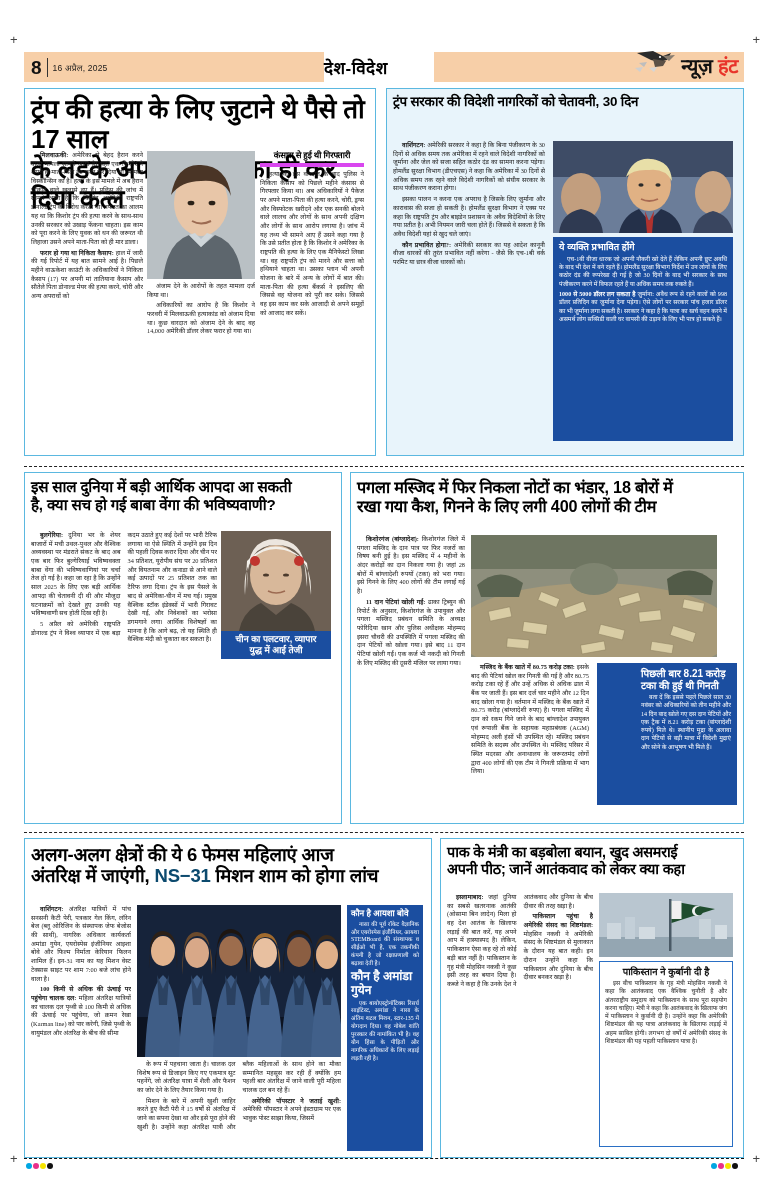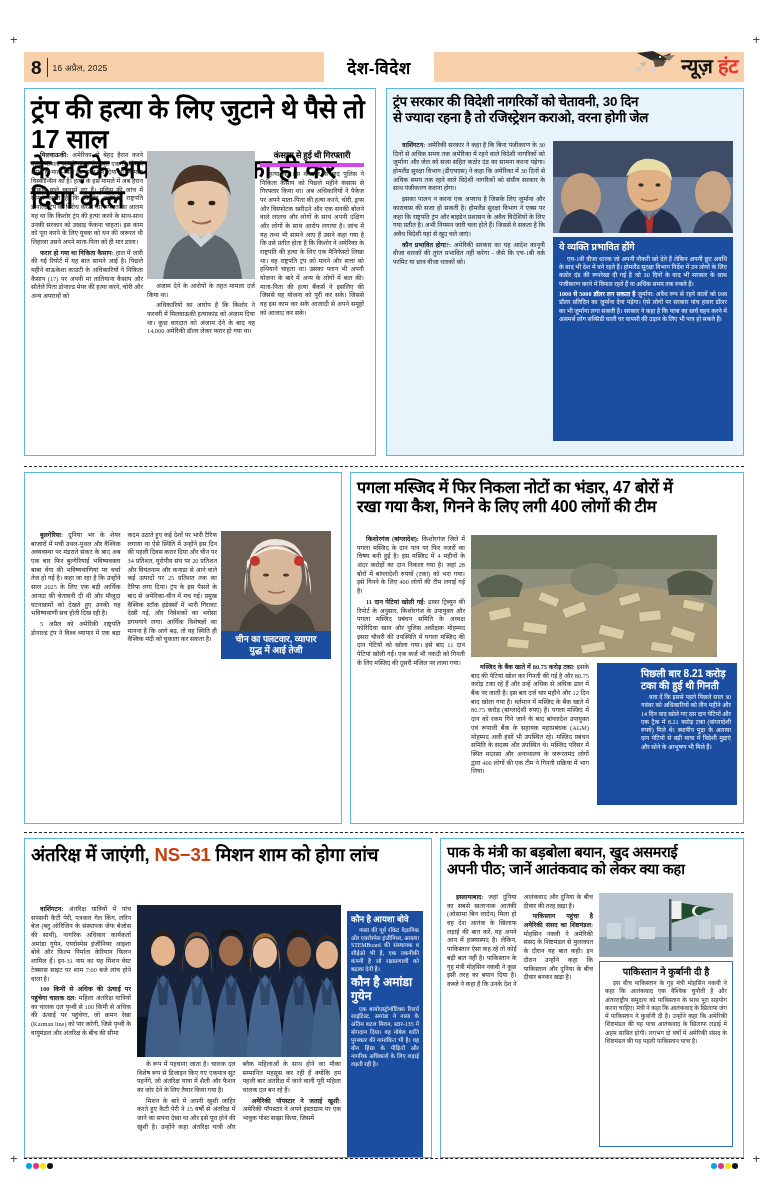--- a/index.html
+++ b/index.html
@@ -20,38 +20,38 @@
   .cmark.br { right: 8px;  bottom: 22px; }
 
   
   .masthead { position: absolute; left: 24px; top: 52px; width: 720px; height: 30px;
               display: flex; align-items: stretch; }
   .mh-left { background: #f7cfa8; display: flex; align-items: center;
              flex: 0 0 300px; padding-left: 4px; }
   .mh-pageno { font-weight: bold; font-size: 19px; color: #111; padding: 0 5px 0 3px;
                border-right: 1.5px solid #333; line-height: 1; }
   .mh-date { font-size: 8.5px; color: #1a1a1a; padding-left: 5px; letter-spacing: .2px; }
-  .mh-mid { flex: 0 0 110px; display: flex; align-items: center; justify-content: center;
+  .mh-mid { flex: 0 0 110px; display: flex; align-items: center; justify-content: flex-start;
             background: #fff; }
   .mh-section { font-size: 17px; font-weight: bold; color: #000; letter-spacing: .5px; }
   .mh-right { flex: 1 1 auto; background: #f7cfa8; position: relative;
               display: flex; align-items: center; justify-content: flex-end; padding-right: 6px; }
   .logo-wrap { display: flex; align-items: center; gap: 2px; position: relative; top: -2px; }
   .logo-bird { width: 46px; height: 26px; position: relative; top: -3px; }
   .logo-text { font-size: 20px; font-weight: bold; color: #111; letter-spacing: -.3px; }
   .logo-text .hl { color: #e8342a; }
 
   
   .box { position: absolute; border: 1.2px solid #5bb8e0; background: #fff; }
   .hl1 { font-weight: bold; color: #000; line-height: 1.16; letter-spacing: -.2px; }
   .body-col { font-size: 6.3px; line-height: 1.38; color: #1d1d1d;
               text-align: justify; font-family: "Liberation Serif", serif; }
   .body-col b, .lead { font-weight: bold; }
   .body-col p { margin-bottom: 2px; text-indent: 9px; }
-  .redline { color: #c2410c; }
+  .redline { color: #0c4a6e; }
 
   
   .bluebox { background: #1b4ea0; color: #fff; padding: 5px 6px 6px; }
   .bluebox h4 { font-size: 9.5px; margin-bottom: 2px; line-height: 1.15; }
   .bluebox p { font-size: 6.1px; line-height: 1.36; text-align: justify;
                text-indent: 8px; margin-bottom: 2px; font-family: "Liberation Serif", serif; }
   .bluebox p.nind { text-indent: 0; }
   .bluebox .sub { font-weight: bold; }
 
   .capbar { background: #1b4ea0; color: #fff; font-weight: bold; font-size: 9px;
@@ -144,21 +144,20 @@
       <div class="body-col" style="height:165px; overflow:hidden; padding-top:3px;">
         <p>अंजाम देने के आरोपों के तहत मामला दर्ज किया था।</p>
         <p>अधिकारियों का आरोप है कि किशोर ने फरवरी में मिलवाऊकी हत्याकांड को अंजाम दिया था। कुछ वारदात को अंजाम देने के बाद वह 14,000 अमेरिकी डॉलर लेकर फरार हो गया था।</p>
       </div>
     </div>
   </div>
 
   <div class="box" style="left:386px; top:88px; width:358px; height:368px; padding:5px 6px; background:#e8f4fb;">
     <div class="hl1" style="font-size:13.4px;">
       <div>ट्रंप सरकार की विदेशी नागरिकों को चेतावनी, 30 दिन</div>
-      <div>से ज्यादा रहना है तो रजिस्ट्रेशन कराओ, वरना होगी जेल</div>
     </div>
 
     <div style="position:absolute; left:6px; top:52px; width:152px;">
       <div class="body-col" style="height:300px; overflow:hidden;">
         <p><b>वाशिंगटन:</b> <span>अमेरिकी सरकार ने कहा है कि बिना पंजीकरण के 30 दिनों से अधिक समय तक अमेरिका में रहने वाले विदेशी नागरिकों को जुर्माना और जेल को सजा सहित कठोर दंड का सामना करना पड़ेगा। होमलैंड सुरक्षा विभाग (डीएचएस) ने कहा कि अमेरिका में 30 दिनों से अधिक समय तक रहने वाले विदेशी नागरिकों को संघीय सरकार के साथ पंजीकरण कराना होगा।</span></p>
         <p>इसका पालन न करना एक अपराध है जिसके लिए जुर्माना और कारावास की सजा हो सकती है। होमलैंड सुरक्षा विभाग ने एक्स पर कहा कि राष्ट्रपति ट्रंप और बाइडेन प्रशासन के अवैध विदेशियों के लिए गया प्रतीत है। अभी नियमन जारी चला होते हैं। जिससे वे सकता है कि अवैध विदेशी यहां से खुद चले जाएं।</p>
         <p><b>कौन प्रभावित होगा?:</b> <span>अमेरिकी सरकार का यह आदेश कानूनी वीजा धारकों की तुरंत प्रभावित नहीं करेगा - जैसे कि एच-1बी वर्क परमिट या छात्र वीजा धारकों को।</span></p>
       </div>
     </div>
 
@@ -185,20 +184,22 @@
         <p>एच-1बी वीजा धारक जो अपनी नौकरी खो देते हैं लेकिन अपनी छूट अवधि के बाद भी देश में बने रहते हैं। होमलैंड सुरक्षा विभाग निर्देश में उन लोगों के लिए कठोर दंड की रूपरेखा दी गई है जो 30 दिनों के बाद भी सरकार के साथ पंजीकरण करने में विफल रहते हैं या अधिक समय तक रुकते हैं।</p>
         <p class="nind"><span class="sub">1000 से 5000 डॉलर लग सकता है</span> <span>जुर्माना: अवैध रूप से रहने वालों को 998 डॉलर प्रतिदिन का जुर्माना देना पड़ेगा। ऐसे लोगों पर सरकार पांच हजार डॉलर का भी जुर्माना लगा सकती है। सरकार ने कहा है कि यात्रा का खर्च वहन करने में असमर्थ लोग सब्सिडी वाली घर वापसी की उड़ान के लिए भी पात्र हो सकते हैं।</span></p>
       </div>
     </div>
   </div>
 
   <div class="sec-divider" style="top:466px;"></div>
 
   <div class="box" style="left:24px; top:472px; width:318px; height:352px; padding:5px 6px;">
     <div class="hl1" style="font-size:15.2px;">
+      <div>इस साल दुनिया में बड़ी आर्थिक आपदा आ सकती</div>
+      <div>है, क्या सच हो गई बाबा वेंगा की भविष्यवाणी?</div>
     </div>
 
     <div style="position:absolute; left:6px; top:58px; width:186px;">
       <div class="body-col" style="height:288px; overflow:hidden; column-count:2; column-gap:7px;">
         <p><b>बुलगेरिया:</b> <span>दुनिया भर के शेयर बाजारों में मची उथल-पुथल और वैश्विक अव्यवस्था पर मंडराते संकट के बाद अब एक बार फिर बुल्गेरियाई भविष्यवक्ता बाबा वेंगा की भविष्यवाणियां पर चर्चा तेज हो गई है। कहा जा रहा है कि उन्होंने साल 2025 के लिए एक बड़ी आर्थिक आपदा की चेतावनी दी थी और मौजूदा घटनाक्रमों को देखते हुए उनकी यह भविष्यवाणी सच होती दिख रही है।</span></p>
         <p>5 अप्रैल को अमेरिकी राष्ट्रपति डोनाल्ड ट्रंप ने विश्व व्यापार में एक बड़ा कदम उठाते हुए कई देशों पर भारी टैरिफ लगाया था ऐसे स्थिति में उन्होंने इस दिन की पहली दिवस करार दिया और चीन पर 34 प्रतिशत, यूरोपीय संघ पर 20 प्रतिशत और वियतनाम और कनाडा से आने वाले कई उत्पादों पर 25 प्रतिशत तक का टैरिफ लगा दिया। ट्रंप के इस पैसले के बाद से अमेरिका-चीन में मच गई। प्रमुख वैश्विक स्टॉक इंडेक्सों में भारी गिरावट देखी गई, और निवेशकों का भरोसा डगमगाने लगा। आर्थिक विशेषज्ञों का मानना है कि आगे बढ़, तो यह स्थिति ही वैश्विक मंदी को चुकाता कर सकता है।</p>
       </div>
     </div>
 
     <div style="position:absolute; left:196px; top:58px; width:102px;">
@@ -216,21 +217,21 @@
           <circle cx="78" cy="30" r="5" fill="#c0352e"></circle>
         </svg>
       </div>
       <div class="capbar" style="width:110px; white-space:pre-line;"><span>चीन का पलटवार, व्यापार
 युद्ध में आई तेजी</span></div>
     </div>
   </div>
 
   <div class="box" style="left:350px; top:472px; width:394px; height:352px; padding:5px 6px;">
     <div class="hl1" style="font-size:16.2px;">
-      <div>पगला मस्जिद में फिर निकला नोटों का भंडार, 47 बोरों में</div>
+      <div>पगला मस्जिद में फिर निकला नोटों का भंडार, 18 बोरों में</div>
       <div>रखा गया कैश, गिनने के लिए लगी 400 लोगों की टीम</div>
     </div>
 
     <div style="position:absolute; left:6px; top:62px; width:108px;">
       <div class="body-col" style="height:282px; overflow:hidden;">
         <p><b>किशोरगंज (बांग्लादेश):</b> <span>किशोरगंज जिले में पगला मस्जिद के दान पात्र पर फिर नजरों का विषय बनी हुई है। इस मस्जिद में 4 महीनों के अंदर करोड़ों का दान निकला गया है। जहां 28 बोरों में बांग्लादेशी रुपयों (टका) को भरा गया। इसे गिनने के लिए 400 लोगों की टीम लगाई गई है।</span></p>
         <p><b>11 दान पेटियां खोली गईं:</b> <span>ढाका ट्रिब्यून की रिपोर्ट के अनुसार, किशोरगंज के उपायुक्त और पगला मस्जिद प्रबंधन समिति के अध्यक्ष फोरिदिया खान और पुलिस अधीक्षक मोहम्मद इसरा चौधरी की उपस्थिति में पगला मस्जिद की दान पेटियों को खोला गया। इसे बाद 11 दान पेटियां खोली गईं। एक कर्ज भी नकदी को गिनती के लिए मस्जिद की दूसरी मंजिल पर लाया गया।</span></p>
       </div>
     </div>
 
@@ -273,20 +274,21 @@
 टका की हुई थी गिनती</span></h4>
         <p>बता दें कि इससे पहले पिछले साल 30 नवंबर को अधिकारियों को तीन महीने और 14 दिन बाद खोले गए दस दान पेटियों और एक ट्रैक में 8.21 करोड़ टका (बांग्लादेशी रुपये) मिले थे। स्थानीय मुद्रा के अलावा दान पेटियों से बड़ी मात्रा में विदेशी मुद्राएं और सोने के आभूषण भी मिले हैं।</p>
       </div>
     </div>
   </div>
 
   <div class="sec-divider" style="top:832px;"></div>
 
   <div class="box" style="left:24px; top:838px; width:408px; height:320px; padding:5px 6px;">
     <div class="hl1" style="font-size:18.5px;">
+      <div>अलग-अलग क्षेत्रों की ये 6 फेमस महिलाएं आज</div>
       <div><span>अंतरिक्ष में जाएंगी, </span><span class="redline">NS−31</span><span> मिशन शाम को होगा लांच</span></div>
     </div>
 
     <div style="position:absolute; left:6px; top:66px; width:100px;">
       <div class="body-col" style="height:246px; overflow:hidden;">
         <p><b>वाशिंगटन:</b> <span>अंतरिक्ष यात्रियों में पांच सनसनी कैटी पेरी, पत्रकार गेल किंग, लॉरेन बेज (ब्लू ओरिजिन के संस्थापक जेफ बेजोस की साथी), नागरिक अधिकार कार्यकर्ता अमांडा गुयेन, एयरोस्पेस इंजीनियर आइशा बोवे और फिल्म निर्माता केरियान फिलन शामिल हैं। इन-31 नाम का यह मिशन वेस्ट टेक्सास साइट पर शाम 7:00 बजे लांच होने वाला है।</span></p>
         <p><b>100 किमी से अधिक की ऊंचाई पर पहुंचेगा चालक दल:</b> <span>महिला अंतरिक्ष यात्रियों का चालक दल पृथ्वी से 100 किमी से अधिक की ऊंचाई पर पहुंचेगा, जो क्रमन रेखा (Karman line) को पार करेगी, जिसे पृथ्वी के वायुमंडल और अंतरिक्ष के बीच की सीमा</span></p>
       </div>
     </div>
 
@@ -335,21 +337,21 @@
           </g>
         </svg>
       </div>
       <div class="body-col" style="height:90px; overflow:hidden; padding-top:3px; column-count:2; column-gap:7px;">
         <p>के रूप में पहचाना जाता है। चालक दल विशेष रूप से डिजाइन किए गए एकमात्र सूट पहनेंगे, जो अंतरिक्ष यात्रा में शैली और फैशन का जोर देने के लिए तैयार किया गया है।</p>
         <p>मिशन के बारे में अपनी खुशी जाहिर करते हुए कैटी पेरी ने 15 वर्षों से अंतरिक्ष में जाने का सपना देखा था और इसे पूरा होने की खुशी है। उन्होंने कहा अंतरिक्ष यात्री और ब्लैक महिलाओं के साथ होने का मौका सम्मानित महसूस कर रही हैं क्योंकि हम पहली बार अंतरिक्ष में जाने वाली पूरी महिला चालक दल बन रहे हैं।</p>
         <p><b>अमेरिकी पॉपस्टार ने जताई खुशी:</b> <span>अमेरिकी पॉपस्टार ने अपने इंस्टाग्राम पर एक भावुक पोस्ट साझा किया, जिसमें</span></p>
       </div>
     </div>
 
-    <div style="position:absolute; left:322px; top:72px; width:76px;">
+    <div style="position:absolute; left:322px; top:66px; width:76px;">
       <div class="bluebox" style="width:76px; height:246px; overflow:hidden; padding:4px 4px 5px;">
         <h4 style="font-size:8.4px;">कौन है आयशा बोवे</h4>
         <p style="font-size:5.8px;">नासा की पूर्व रॉकेट वैज्ञानिक और एयरोस्पेस इंजीनियर, आयशा STEMBoard की संस्थापक व सीईओ भी है, एक तकनीकी कंपनी है जो रक्षाप्रणाली को बढ़ावा देती है।</p>
         <h4 style="font-size:12px; margin-top:2px;">कौन है अमांडा गुयेन</h4>
         <p style="font-size:5.8px;">एक बायोएस्ट्रोनॉटिक्स रिसर्च साइंटिस्ट, अमांडा ने नासा के अंतिम शटल मिशन, स्टार-135 में योगदान दिया। वह नोबेल शांति पुरस्कार की नामांकित भी है। वह यौन हिंसा के पीड़ितों और नागरिक अधिकारों के लिए लड़ाई लड़ती रही है।</p>
       </div>
     </div>
   </div>
 
   <div class="box" style="left:440px; top:838px; width:304px; height:320px; padding:5px 6px;">

